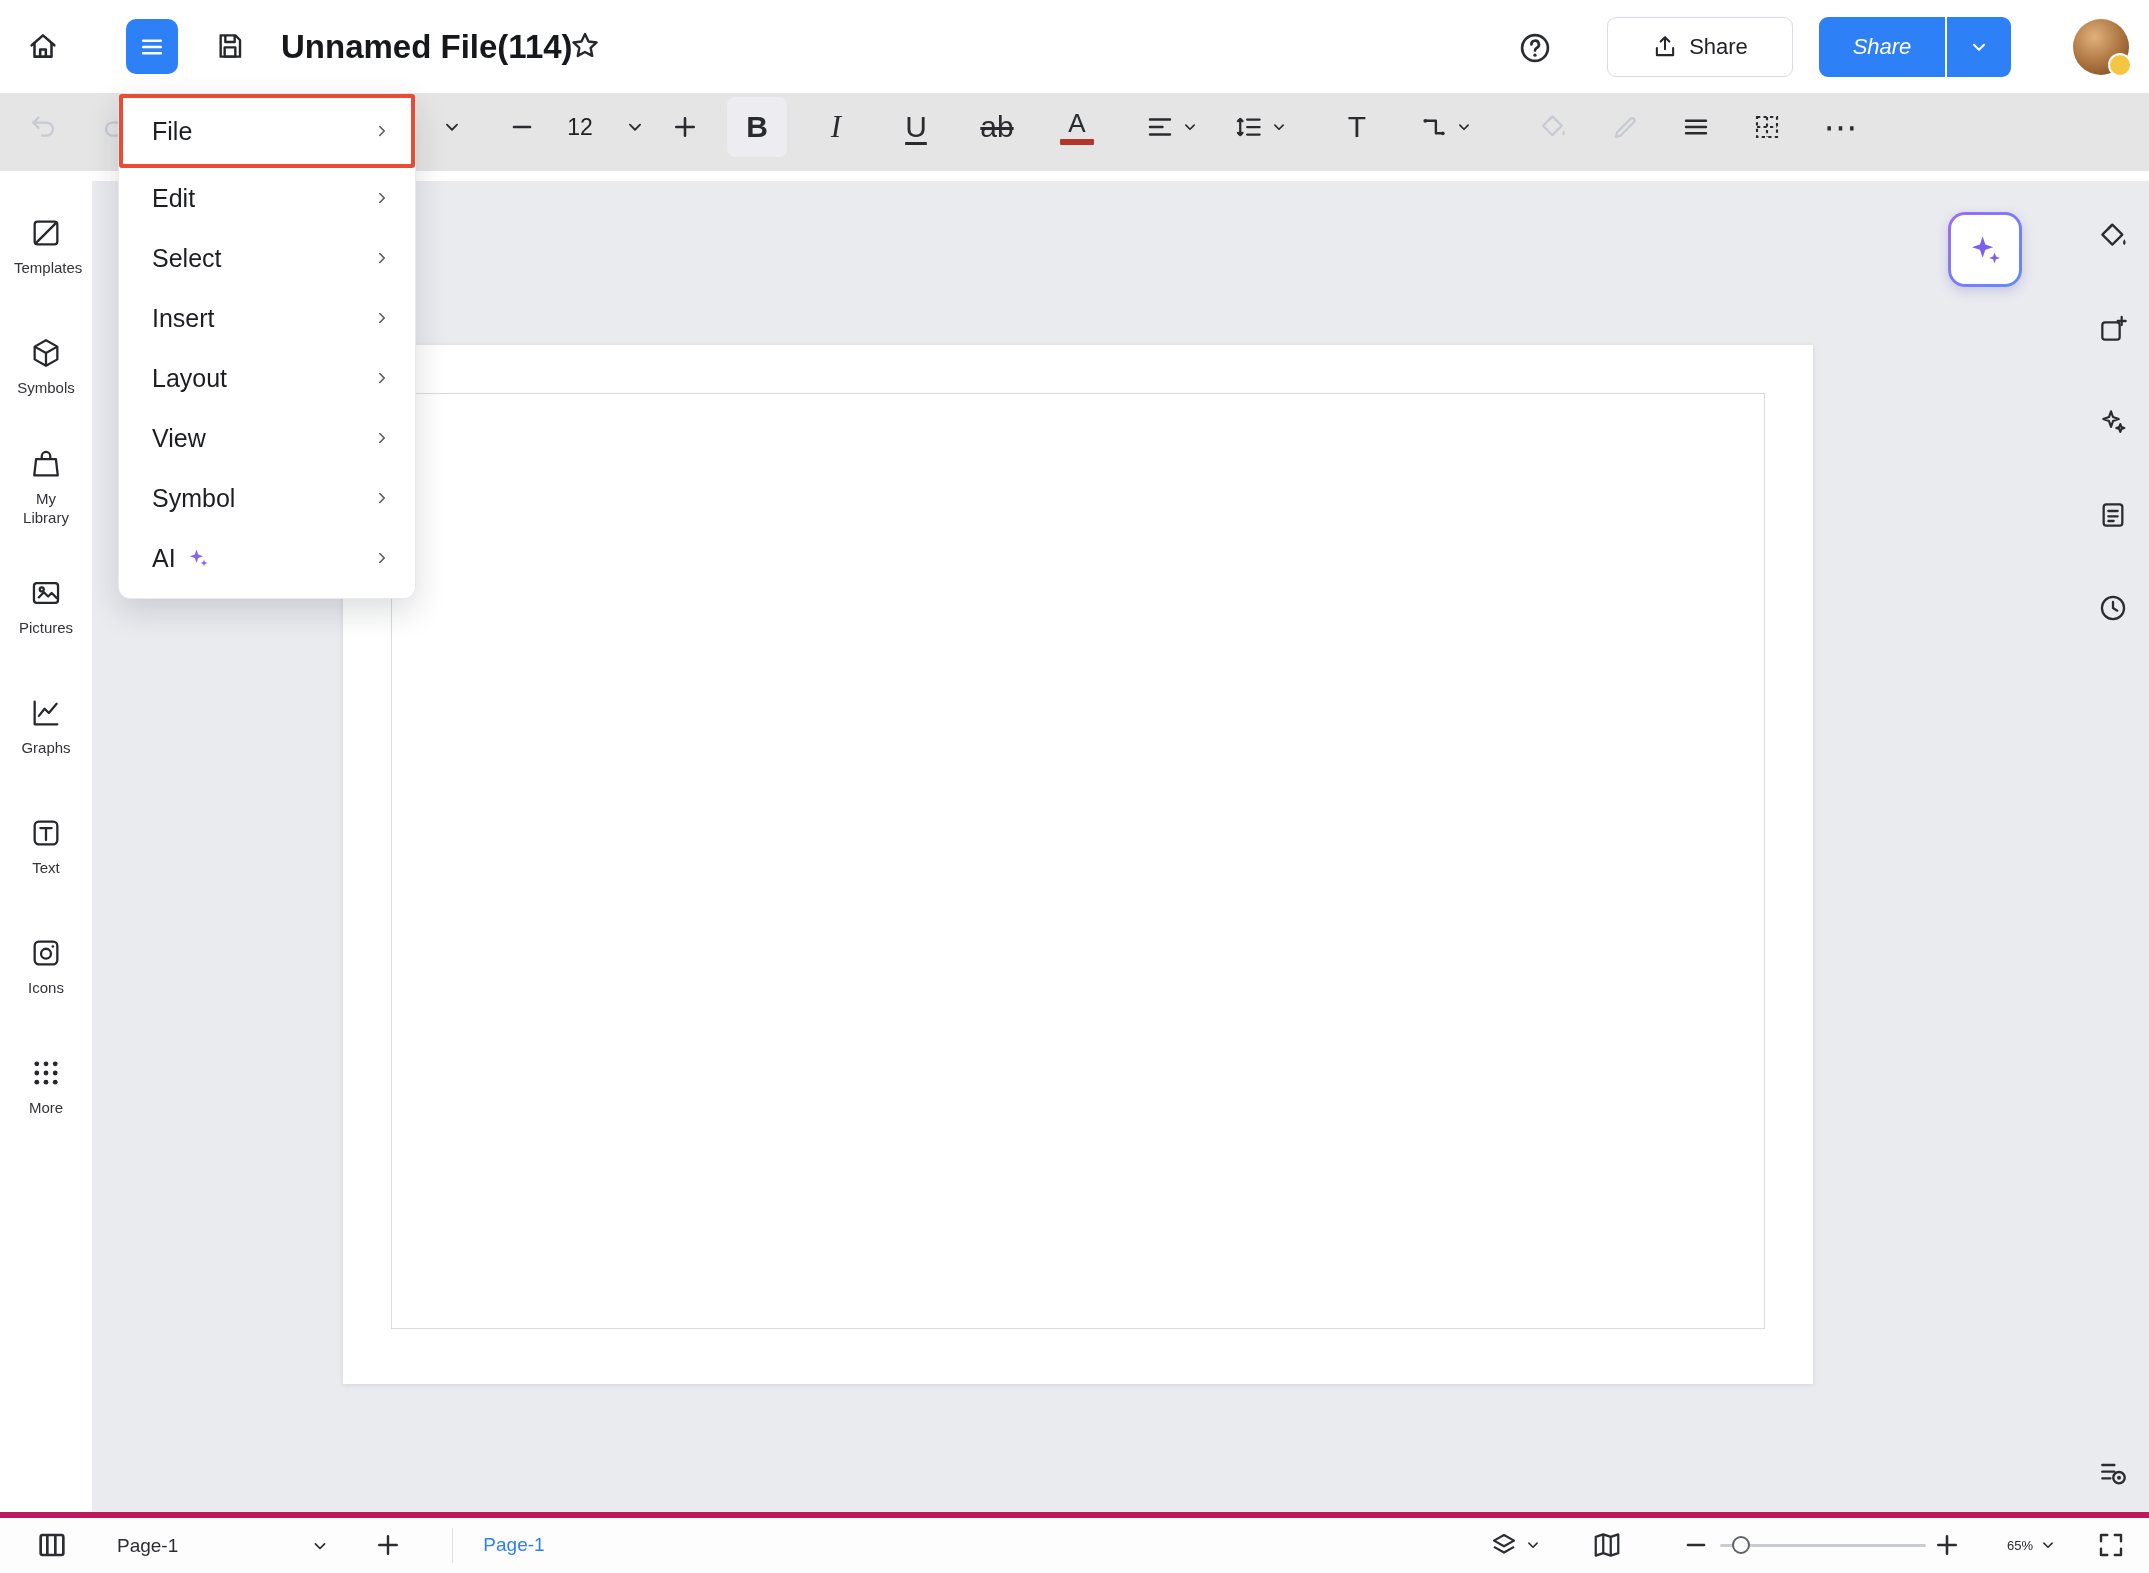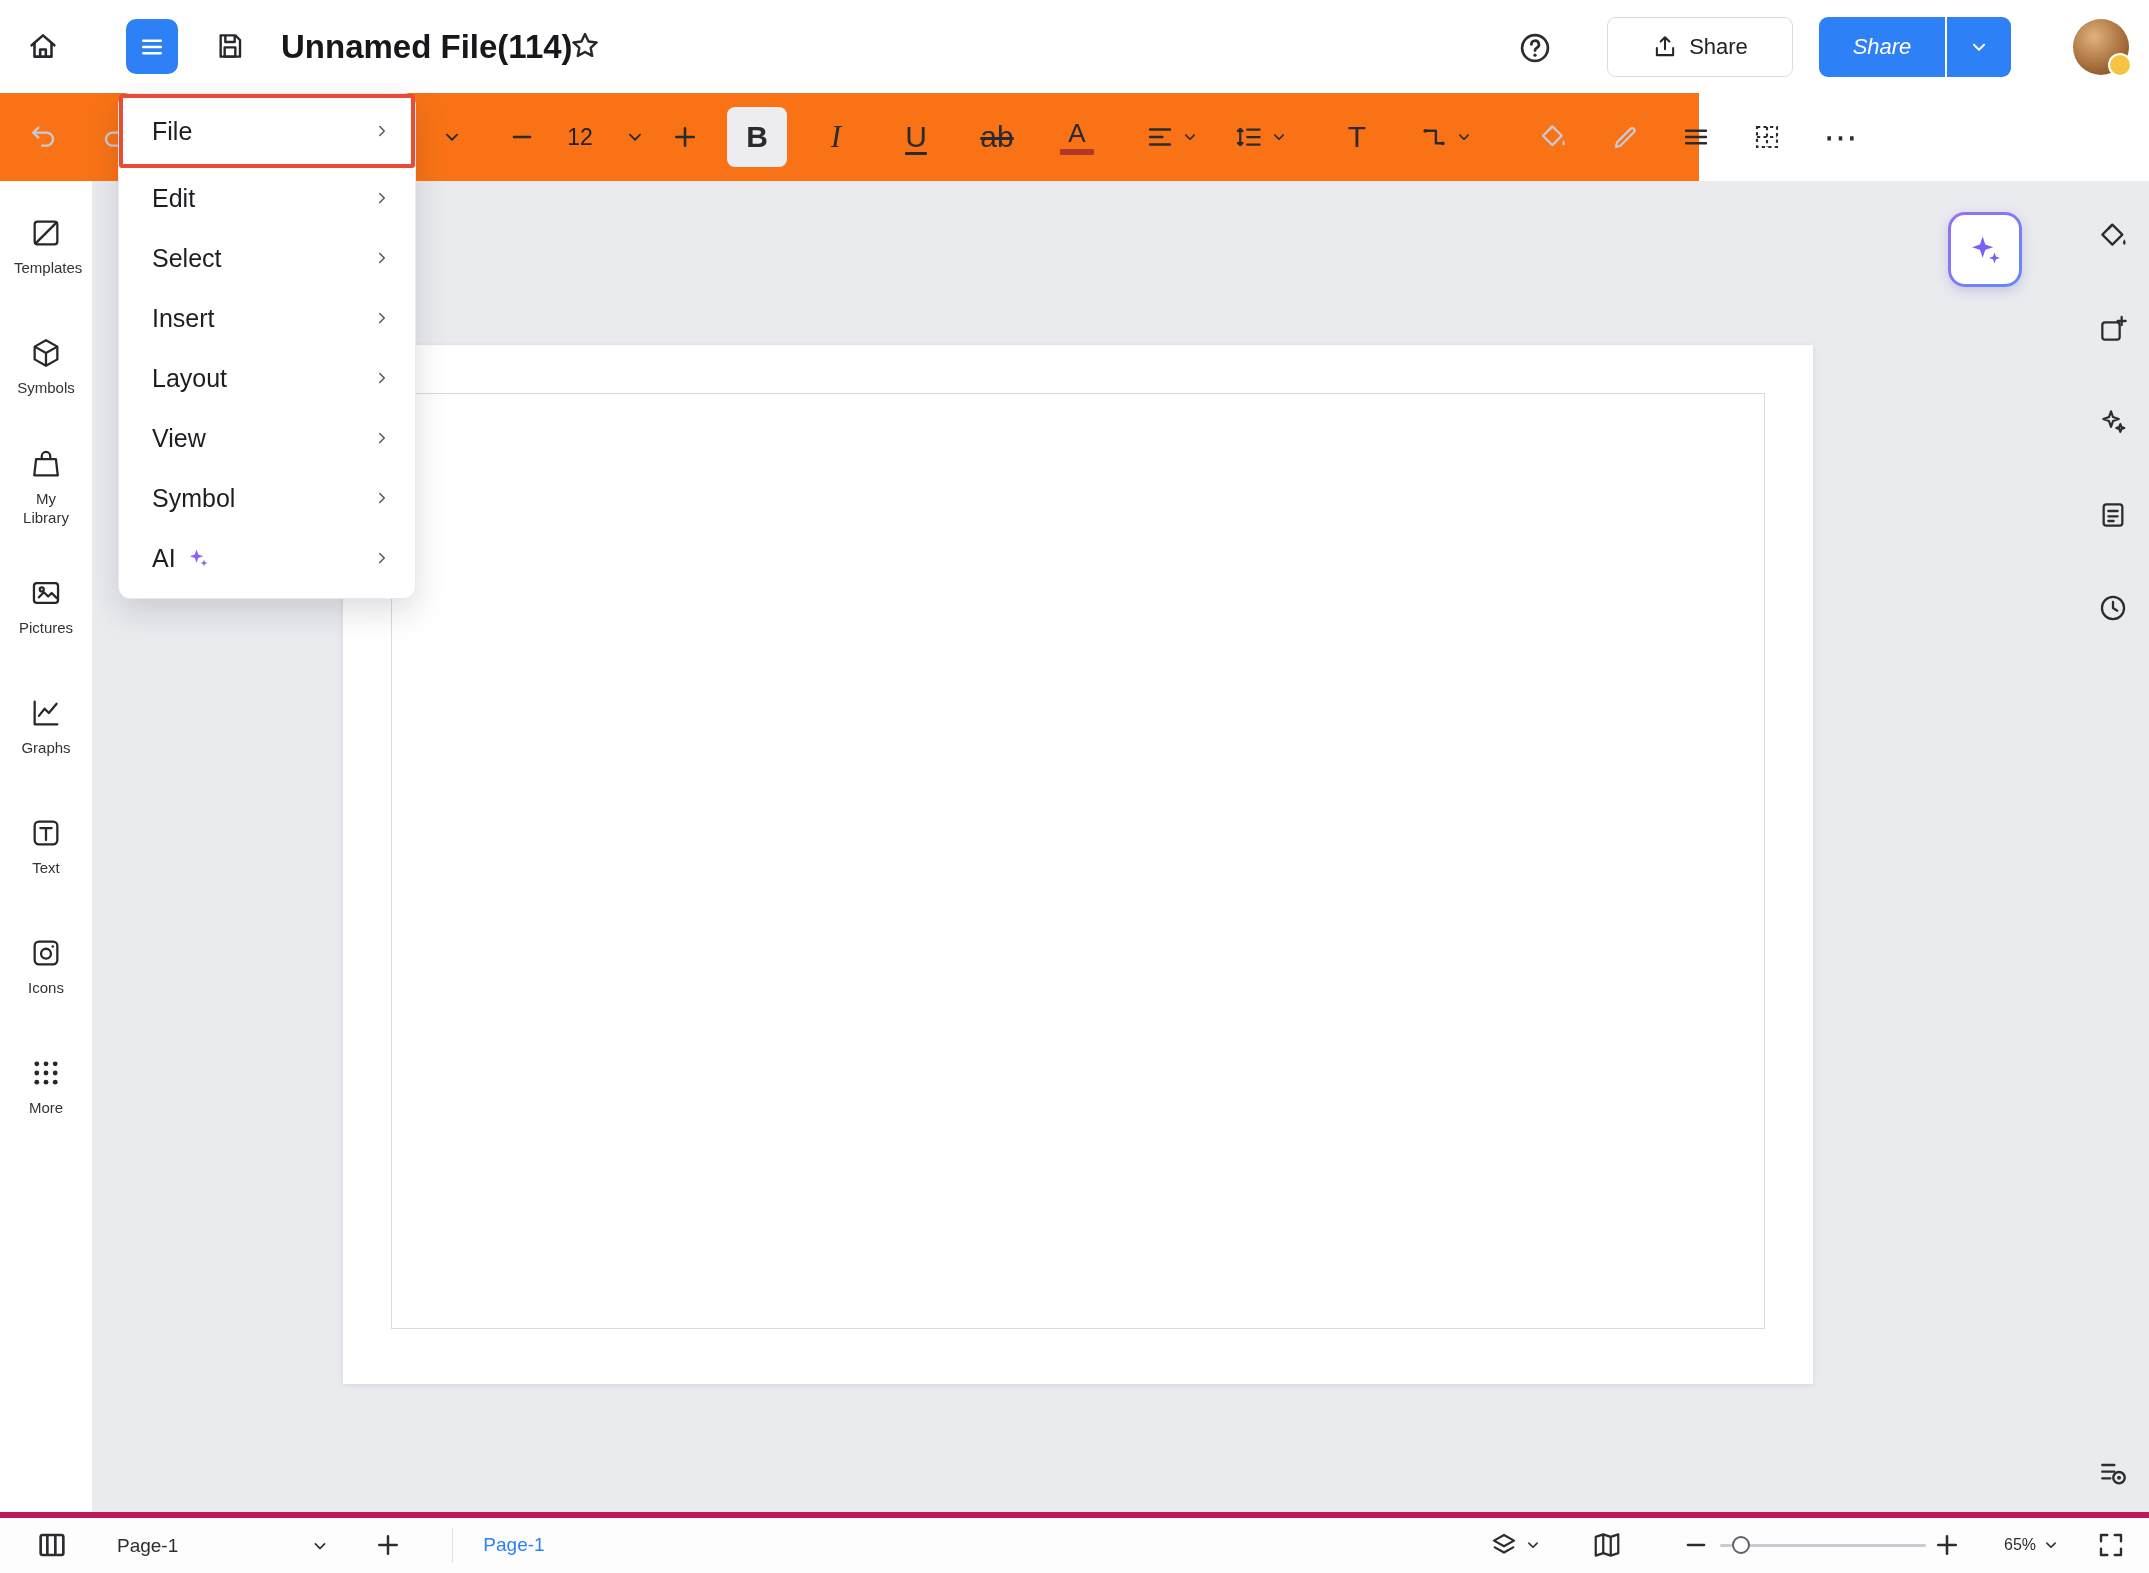--- a/index.html
+++ b/index.html
@@ -24,21 +24,21 @@
   .share-main{width:126px;height:60px;background:#2E80F6;color:#fff;border:none;cursor:pointer;
               border-radius:9px 0 0 9px;font-size:22px;font-style:italic;}
   .share-caret{width:64px;height:60px;background:#2E80F6;border:none;cursor:pointer;color:#fff;
                border-radius:0 9px 9px 0;display:flex;align-items:center;justify-content:center;}
   .avatar{position:absolute;left:2073px;top:19px;width:56px;height:56px;border-radius:50%;cursor:pointer;
           background:radial-gradient(circle at 38% 32%,#e0b17c 0%,#a9713d 55%,#6e4423 100%);}
   .avatar .badge{position:absolute;right:-3px;bottom:-2px;width:20px;height:20px;border-radius:50%;
                  background:#f5c542;border:2px solid #fff;}
 
   
-  .toolbar{position:absolute;left:0;top:93px;width:1699px;height:88px;background:#f97316;z-index:30;}
+  .toolbar{position:absolute;left:0;top:83px;width:2149px;height:88px;background:#e5e5e5;z-index:30;}
   .tb{position:absolute;top:14px;width:60px;height:60px;border:none;background:none;border-radius:8px;
       display:flex;align-items:center;justify-content:center;cursor:pointer;color:#2a2b2f;}
   .tb.active{background:#ececf1;}
   .tb.disabled{color:#c7cad2;cursor:default;}
   .tb-letter{font-size:30px;color:#2a2b2f;}
   .b-letter{font-weight:800;}
   .i-letter{font-family:"Liberation Serif",serif;font-style:italic;font-size:31px;}
   .u-letter{text-decoration:underline;text-underline-offset:5px;}
   .ab-letter{text-decoration:line-through;font-size:30px;}
   .fc-wrap{display:flex;flex-direction:column;align-items:center;gap:3px;}
@@ -93,21 +93,21 @@
   .active-tab{position:absolute;left:444px;top:5px;width:140px;height:44px;background:none;border:none;
               cursor:pointer;font-size:19px;color:#2E80F6;}
   .layers-group{position:absolute;left:1475px;top:5px;height:44px;width:80px;background:none;border:none;
                 cursor:pointer;color:#2c2d31;display:flex;align-items:center;justify-content:center;gap:5px;}
   .zoom-slider{position:absolute;left:1720px;top:0;width:206px;height:55px;cursor:pointer;}
   .zoom-track{position:absolute;left:0;top:26px;width:206px;height:3px;background:#c9ccd2;border-radius:2px;}
   .zoom-knob{position:absolute;left:12px;top:18px;width:18px;height:18px;border-radius:50%;background:#fff;
              border:2.5px solid #5f6368;box-sizing:border-box;}
   .zoom-select{position:absolute;left:1980px;top:5px;height:44px;width:104px;background:none;border:none;
                cursor:pointer;display:flex;align-items:center;justify-content:center;gap:6px;
-               font-size:16px;color:#2c2d30;}
+               font-size:13px;color:#2c2d30;}
 </style>
 </head>
 <body>
 
 <div class="app">
 
   <header class="topbar">
     <button class="icon-btn" style="left:20px;top:23px;width:46px;height:46px;">
       <svg width="34" height="34" viewBox="0 0 24 24" fill="none" stroke="currentColor" stroke-width="1.8" stroke-linecap="round" stroke-linejoin="round">
           <path d="M4 11.5 12 4.5l8 7"></path>

